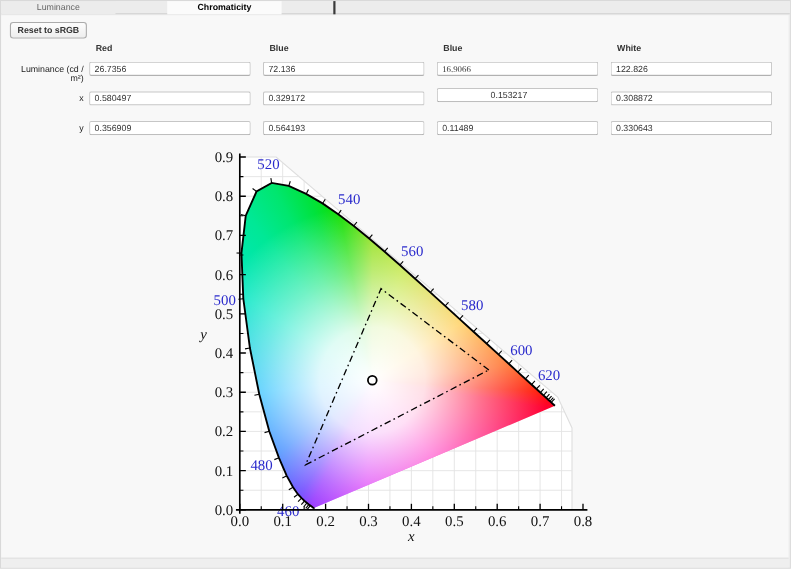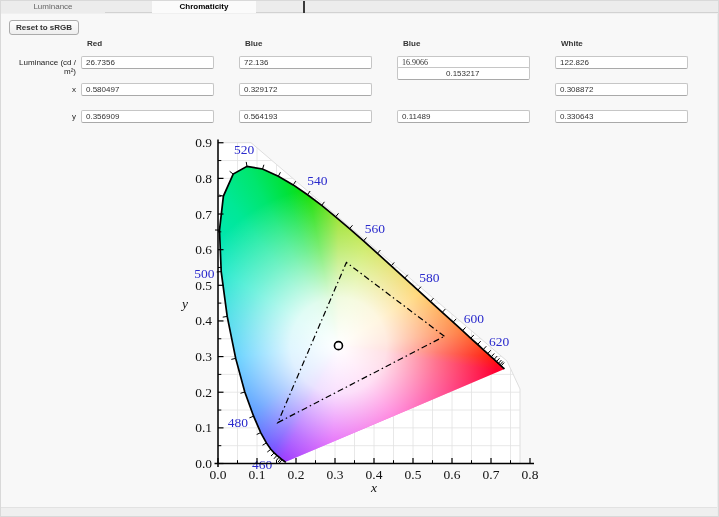--- a/index.html
+++ b/index.html
@@ -18,21 +18,21 @@
   .band-right{position:absolute;left:716px;top:13px;width:3px;height:504px;background:#ececec;}
   .band-bottom{position:absolute;left:0;top:506px;width:716px;height:11px;background:#efefef;
                border-top:1px solid #e2e2e2;}
   .reset-btn{position:absolute;left:8px;top:6px;height:15px;padding:0 6px;font-size:8px;font-weight:bold;
              color:#333;background:linear-gradient(#fdfdfd,#eeeeee);border:1px solid #ababab;
              border-radius:3px;font-family:"Liberation Sans",sans-serif;}
   
   #form{position:absolute;left:0;top:0;width:716px;height:130px;}
   .col-header{position:absolute;top:25px;font-size:8px;color:#333;font-weight:bold;}
   .row-label{position:absolute;left:0;width:75px;text-align:right;font-size:8px;color:#222;}
-  .field{position:absolute;width:133px;height:13px;border:1px solid #c6c6c6;border-bottom-color:#a9a9a9;
+  .field{position:absolute;width:147px;height:13px;border:1px solid #c6c6c6;border-bottom-color:#a9a9a9;
          border-radius:2px;background:#fff;font-size:8px;padding:0 4px;color:#333;
          font-family:"Liberation Sans",sans-serif;}
   
   .chart{position:absolute;left:0;top:0;width:719px;height:517px;pointer-events:none;}
   .chart svg,.chart .horseshoe{position:absolute;left:0;top:0;width:719px;height:517px;}
 </style>
 </head>
 <body>
 
 <div class="app">
@@ -50,21 +50,21 @@
         <div class="col-header" style="left: 402px;">Blue</div>
         <div class="col-header" style="left: 560px;">White</div>
         <div class="row-label" style="top: 44px; padding-left: 12px;">Luminance (cd / m²)</div>
         <input class="field" value="26.7356" style="left: 80px; top: 42px;">
         <input class="field" value="72.136" style="left: 238px; top: 42px;">
         <input class="field" value="16.9066" style="left: 396px; top: 42px; font-family: Liberation Serif, serif;">
         <input class="field" value="122.826" style="left: 554px; top: 42px;">
         <div class="row-label" style="top: 71px;">x</div>
         <input class="field" value="0.580497" style="left: 80px; top: 69px;">
         <input class="field" value="0.329172" style="left: 238px; top: 69px;">
-        <input class="field" value="0.153217" style="left: 396px; top: 53px; padding-left: 48px;">
+        <input class="field" value="0.153217" style="left: 396px; top: 66px; padding-left: 48px;">
         <input class="field" value="0.308872" style="left: 554px; top: 69px;">
         <div class="row-label" style="top: 98px;">y</div>
         <input class="field" value="0.356909" style="left: 80px; top: 96px;">
         <input class="field" value="0.564193" style="left: 238px; top: 96px;">
         <input class="field" value="0.11489" style="left: 396px; top: 96px;">
         <input class="field" value="0.330643" style="left: 554px; top: 96px;">
       </div>
   </div>
 
   <div class="chart">

